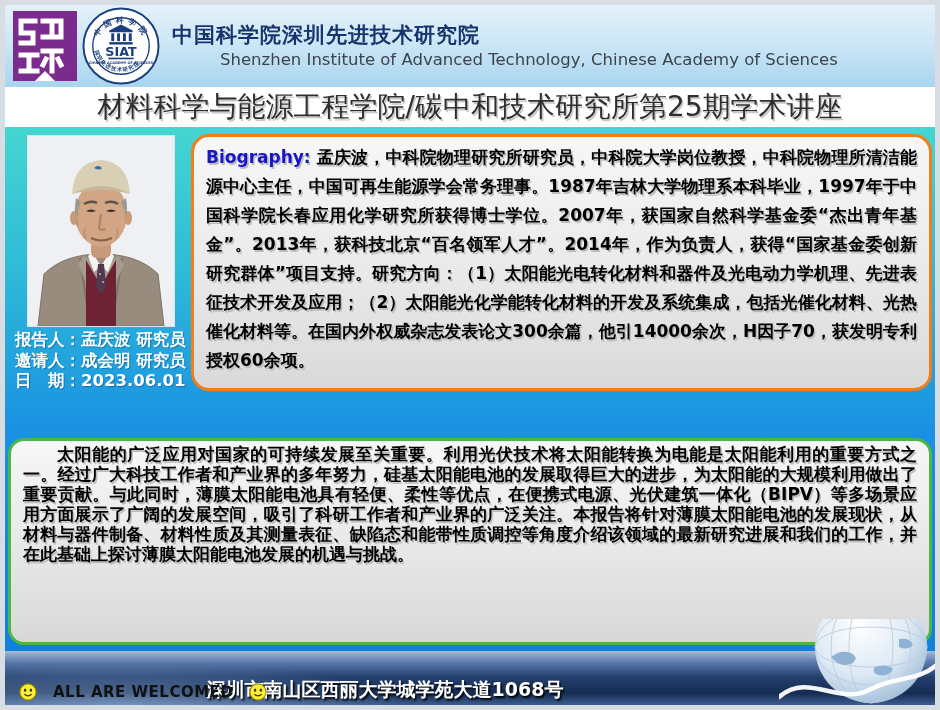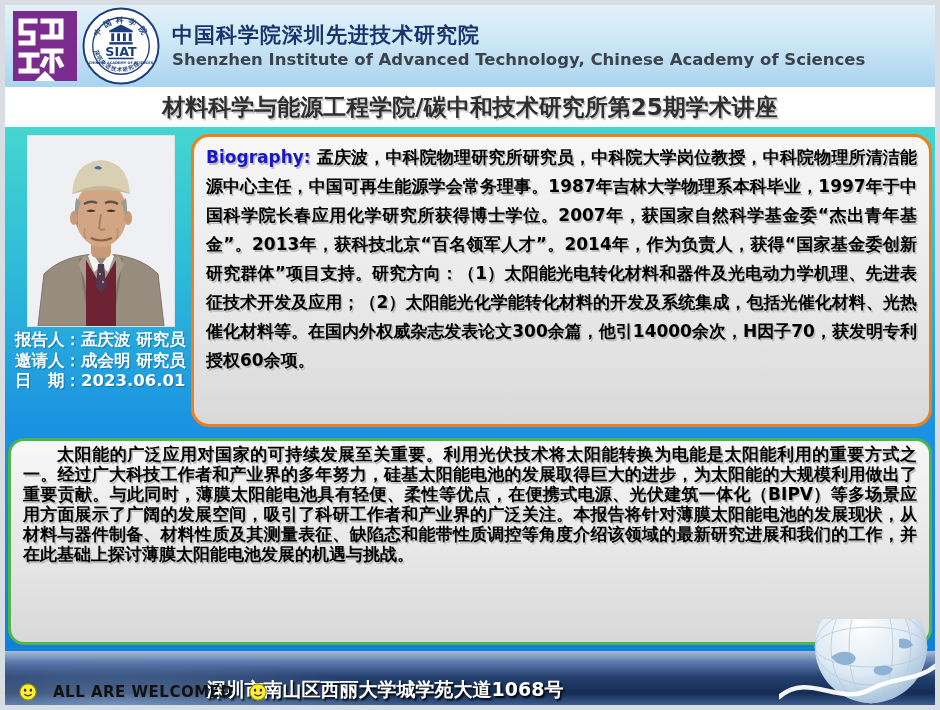--- a/index.html
+++ b/index.html
@@ -14,49 +14,49 @@
   
   .header{
     position:absolute; left:0; top:0; width:930px; height:82px;
     background:linear-gradient(180deg,#e3f1fa 0%,#cde7f6 45%,#a9d4ee 100%);
     display:flex; align-items:center;
   }
   .logo-sq{ margin-left:8px; width:64px; height:70px; flex:0 0 auto; }
   .badge{ margin-left:5px; width:78px; height:78px; flex:0 0 auto; }
   .header-text{ margin-left:12px; line-height:1.2; }
   .header-cn{ font-size:21px; font-weight:bold; color:#17356c; letter-spacing:1px; }
-  .header-en{ font-size:16.5px; font-weight:bold; color:#3c434d; margin-top:2px; }
+  .header-en{ font-size:16.5px; font-weight:normal; color:#3c434d; margin-top:2px;margin-left:48px; }
 
   
   .banner{
     position:absolute; left:0; top:82px; width:930px; height:40px;
     background:#ffffff; display:flex; align-items:center; justify-content:center;
   }
   .banner-title{
-    font-size:23px; font-weight:bold; color:#2e2e2e;
+    font-size:28px; font-weight:normal; color:#2e2e2e;
     text-shadow:1.5px 1.5px 0 #c9c9c9;
   }
 
   
   .content{
     position:absolute; left:0; top:122px; width:930px; height:524px;
     background:linear-gradient(180deg,#45d6d1 0%,#2fbcd8 26%,#1a91e2 58%,#1080da 100%);
   }
   .photo{
     position:absolute; left:23px; top:9px; width:146px; height:190px;
     background:#eef0f3; box-shadow:0 0 0 1px #dfe3e8;
   }
   .speaker-info{ position:absolute; left:10px; top:203px; width:180px; }
   .info-row{ display:flex; font-size:16.5px; font-weight:bold; color:#ffffff;
     line-height:20.5px; text-shadow:1px 1px 1px rgba(0,60,120,.45); white-space:pre; }
   .info-label{ flex:0 0 auto; }
   .info-value{ flex:0 0 auto; }
 
   .bio-box{
-    position:absolute; left:186px; top:7px; width:741px; height:293px;
+    position:absolute; left:186px; top:7px; width:741px; height:257px;
     border:3px solid #ef7f1a; border-radius:18px;
     background:linear-gradient(180deg,#f7f7f7 0%,#e9e9e9 55%,#d9d9d9 100%);
     padding:6px 12px 4px 12px; overflow:hidden;
   }
   .bio-text{
     font-size:17px; font-weight:bold; color:#000; line-height:29px;
     text-align:justify; text-shadow:1.5px 1.5px 0 #bdbdbd;
   }
   .bio-label{ color:#1717c8; margin-right:6px; }
 

